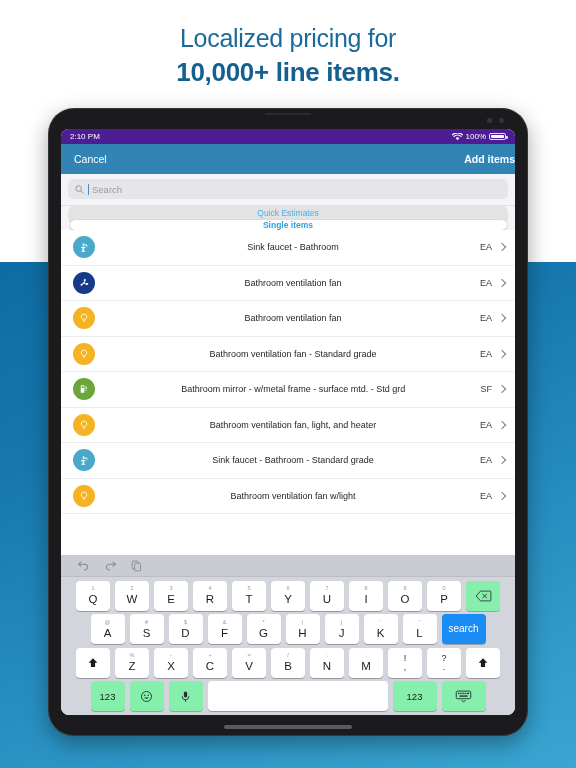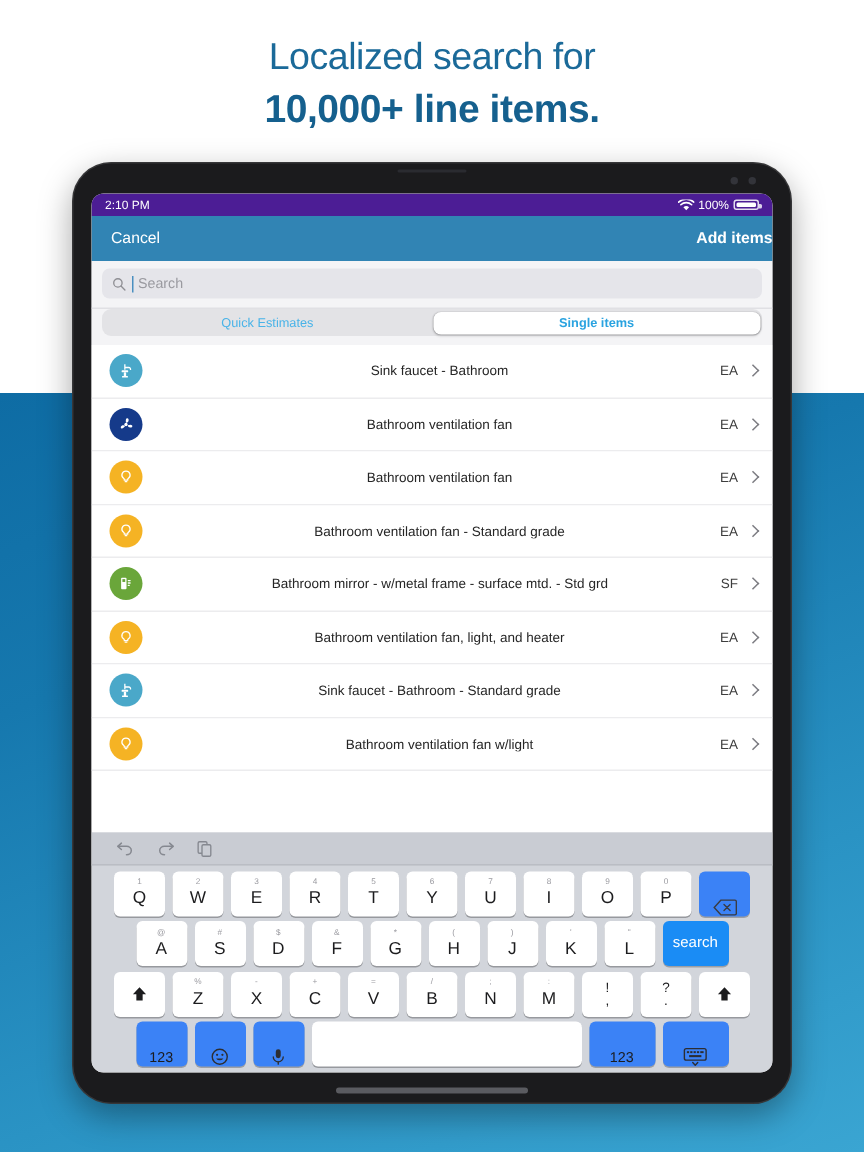--- a/index.html
+++ b/index.html
@@ -128,21 +128,21 @@
     width: 1px; height: 11px; background: #4a8fc0; display: inline-block;
     margin-right: -1px;
   }
 
   
   .segwrap {
     background: #f4f4f6; padding: 0 7px 6px 7px; flex: 0 0 auto;
   }
   .segment {
     display: flex; height: 18px; background: #e3e3e6;
-    border-radius: 6px; padding: 1.5px; gap: 2px;
+    border-radius: 6px; padding: 1.5px; gap: 2px; flex-direction: column;
   }
   .seg {
     flex: 1; display: flex; align-items: center; justify-content: center;
     font-size: 8.5px; border-radius: 5px; color: #49b3e8; cursor: pointer;
   }
   .seg.on {
     background: #ffffff; color: #2aa3e0; font-weight: 700;
     box-shadow: 0 0 1px rgba(0,0,0,0.25), 0 1px 2px rgba(0,0,0,0.16);
   }
 
@@ -207,40 +207,40 @@
     height: 30px; width: 34px; cursor: pointer;
   }
   .key .alt {
     font-size: 5.5px; color: #9a9aa0; line-height: 7px; height: 7px;
   }
   .key .main {
     font-size: 11.5px; color: #1c1c1e; line-height: 14px;
   }
   .key.wide { width: 44px; }
   .key.dark {
-    background: #3b82f6; box-shadow: 0 1px 0 rgba(0,0,0,0.25); justify-content: flex-end;
+    background: #86efac; box-shadow: 0 1px 0 rgba(0,0,0,0.25);
   }
   .key.blue {
     background: #1a8cf5; box-shadow: 0 1px 0 rgba(0,0,0,0.25);
   }
   .key.blue .main { color: #ffffff; font-size: 10px; font-weight: 400; }
   .key.space { width: 180px; }
   .key.stack .main { font-size: 9px; line-height: 10px; }
   .key.stack .sub { font-size: 9px; color: #1c1c1e; line-height: 9px; }
   .key .num123 { font-size: 9.5px; color: #1c1c1e; }
   .shift-ico { display: block; }
 </style>
 </head>
 <body>
 
 <div id="bg-white"></div>
 <div id="bg-blue"></div>
 
 <div id="headline">
-  <div class="l1">Localized search for</div>
+  <div class="l1">Localized pricing for</div>
   <div class="l2">10,000+ line items.</div>
 </div>
 
 <div id="device">
   <div id="top-notch-line"></div>
   <div id="cam-dots">
     <i></i>
     <i></i>
   </div>
   <div id="home-bar"></div>

